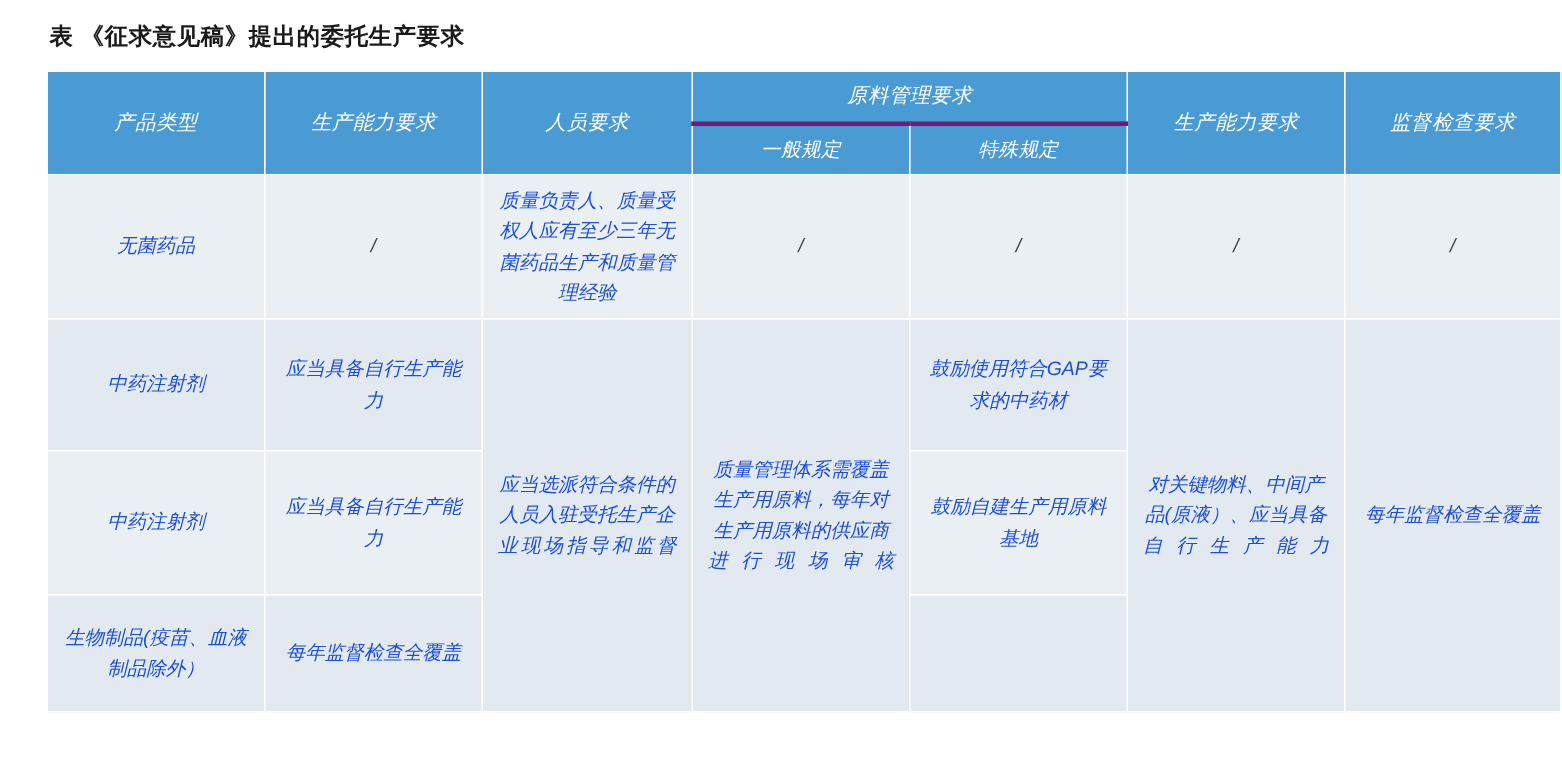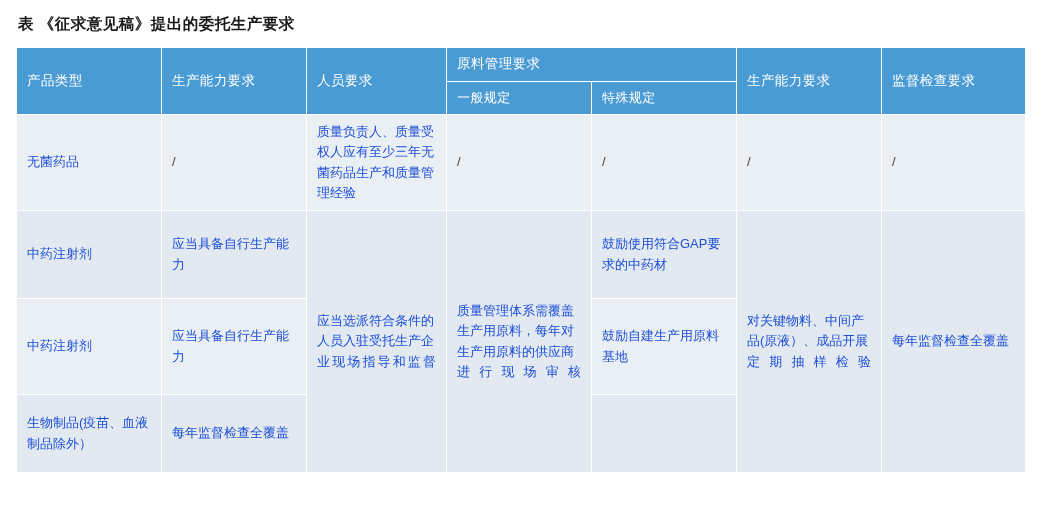--- a/index.html
+++ b/index.html
@@ -12,54 +12,55 @@
     height: 522px;
     font-family: "Liberation Sans", "DejaVu Sans", sans-serif;
     color: #222222;
     overflow: hidden;
   }
   .page {
     position: relative;
     width: 1041px;
     height: 522px;
     box-sizing: border-box;
-    padding: 14px 16px 0 16px;
+    padding: 14px 16px 0 31px;
   }
   .caption {
     font-size: 15.5px;
     font-weight: bold;
     color: #1a1a1a;
     letter-spacing: 0.5px;
     margin: 0 0 12px 2px;
     white-space: nowrap;
   }
   table.req-table {
     border-collapse: collapse;
     table-layout: fixed;
     width: 1009px;
     font-size: 13px;
   }
   table.req-table th,
   table.req-table td {
     border: 1px solid #ffffff;
     vertical-align: middle;
-    text-align: left;
+    text-align: center;
     padding: 6px 10px;
     line-height: 1.55;
+    font-style: italic;
   }
   thead th {
     background: #4a9ad4;
     color: #ffffff;
     font-weight: normal;
     font-size: 13.5px;
     letter-spacing: 0.4px;
   }
   thead th.sub {
     font-size: 13px;
-    border-top: 1px solid #701a75;
+    border-top: 3px solid #701a75;
     margin-left: 40px;
   }
   tbody td {
     background: #eaeff4;
     color: #1d4ed8;
   }
   tbody tr.alt td {
     background: #e2e9f0;
   }
   td.just {
@@ -123,21 +124,21 @@
         <td class="slash">/</td>
         <td class="slash">/</td>
       </tr>
 
       <tr class="alt" style="height:88px">
         <td>中药注射剂</td>
         <td>应当具备自行生产能力</td>
         <td class="just" rowspan="3">应当选派符合条件的人员入驻受托生产企业现场指导和监督</td>
         <td class="just" rowspan="3">质量管理体系需覆盖生产用原料，每年对生产用原料的供应商进行现场审核</td>
         <td class="lead">鼓励使用符合GAP要求的中药材</td>
-        <td class="just" rowspan="3">对关键物料、中间产品(原液）、成品开展定期抽样检验</td>
+        <td class="just" rowspan="3">对关键物料、中间产品(原液）、应当具备自行生产能力</td>
         <td rowspan="3">每年监督检查全覆盖</td>
       </tr>
 
       <tr style="height:96px">
         <td>中药注射剂</td>
         <td>应当具备自行生产能力</td>
         <td class="lead">鼓励自建生产用原料基地</td>
       </tr>
 
       <tr class="alt" style="height:78px">

